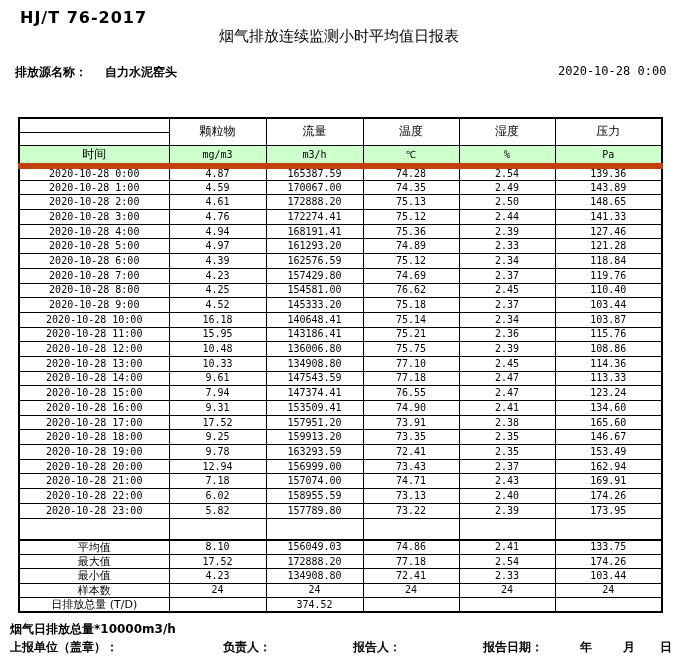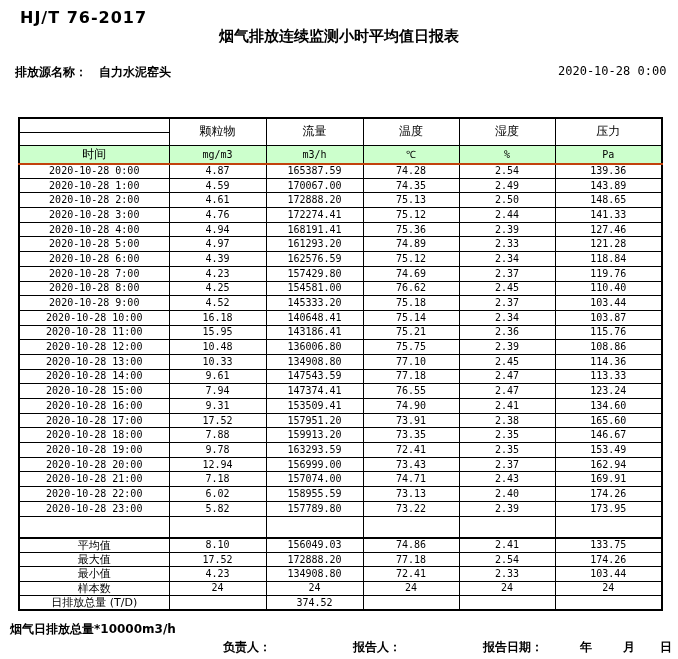--- a/index.html
+++ b/index.html
@@ -2,37 +2,37 @@
 <html><head>
 <meta charset="utf-8">
 <style>
   * { margin:0; padding:0; box-sizing:border-box; }
   html,body { background:#fff; }
   body {
     width:678px; height:659px; position:relative; overflow:hidden;
     font-family:"DejaVu Sans","Liberation Sans",sans-serif; color:#000;
   }
   .std-no { position:absolute; left:20px; top:8px; font-size:16px; font-weight:bold; letter-spacing:1px; }
-  .doc-title { position:absolute; top:27px; left:0; width:100%; text-align:center; font-size:15px; font-weight:bold; }
+  .doc-title { position:absolute; top:27px; left:0; width:100%; text-align:center; font-size:15px; font-weight:normal; }
   .source-line { position:absolute; top:64px; left:15px; font-size:12px; font-weight:bold; }
-  .source-line .src-name { margin-left:12px; }
+  .source-line .src-name { margin-left:18px; }
   .report-datetime { position:absolute; top:64px; left:558px; font-size:12px; font-family:"DejaVu Sans Mono","Liberation Mono",monospace; }
 
   table.report {
     position:absolute; top:117px; left:18px; width:643px;
     border-collapse:collapse; table-layout:fixed;
     border:2px solid #000;
   }
   table.report td { border:1px solid #000; text-align:center; vertical-align:middle; overflow:hidden; white-space:nowrap; }
   thead td { font-size:12px; }
   thead tr.param-row td { height:14px; }
   thead tr.param-row2 td { height:13px; }
   tr.unit-row td {
     background:#ccffcc; height:17px; font-size:10px;
-    border-bottom:2px solid #c2410c;
+    border-bottom:6px solid #c2410c;
     font-family:"DejaVu Sans Mono","Liberation Mono",monospace;
   }
   tr.unit-row td.time-hd { font-size:12px; font-family:"DejaVu Sans","Liberation Sans",sans-serif; }
   tbody td {
     height:14.7px; font-size:10px; line-height:1;
     font-family:"DejaVu Sans Mono","Liberation Mono",monospace;
   }
   tbody.summary-section td { height:14.4px;margin-left:28px; }
   tbody.summary-section td:first-child { font-family:"DejaVu Sans","Liberation Sans",sans-serif; font-size:11px; }
   tr.spacer-row td { height:22px; border-bottom:2px solid #000; }
@@ -228,21 +228,21 @@
       <tr>
         <td>2020-10-28 17:00</td>
         <td>17.52</td>
         <td>157951.20</td>
         <td>73.91</td>
         <td>2.38</td>
         <td>165.60</td>
       </tr>
       <tr>
         <td>2020-10-28 18:00</td>
-        <td>7.88</td>
+        <td>9.25</td>
         <td>159913.20</td>
         <td>73.35</td>
         <td>2.35</td>
         <td>146.67</td>
       </tr>
       <tr>
         <td>2020-10-28 19:00</td>
         <td>9.78</td>
         <td>163293.59</td>
         <td>72.41</td>
@@ -329,19 +329,20 @@
         <td>374.52</td>
         <td></td>
         <td></td>
         <td></td>
       </tr>
     </tbody>
 </table>
 
 <div class="footer-note">烟气日排放总量*10000m3/h</div>
 <div class="sign-line">
+  <span class="lbl-unit">上报单位（盖章）：</span>
   <span class="lbl-resp">负责人：</span>
   <span class="lbl-reporter">报告人：</span>
   <span class="lbl-date">报告日期：</span>
   <span class="lbl-year">年</span>
   <span class="lbl-month">月</span>
   <span class="lbl-day">日</span>
 </div>
 
 </body></html>

